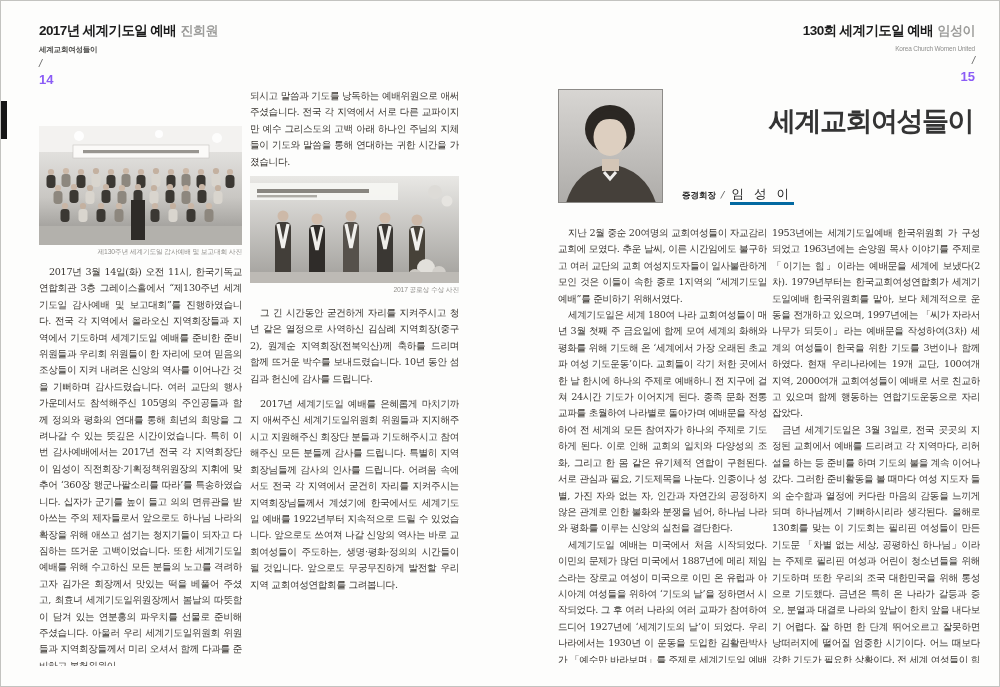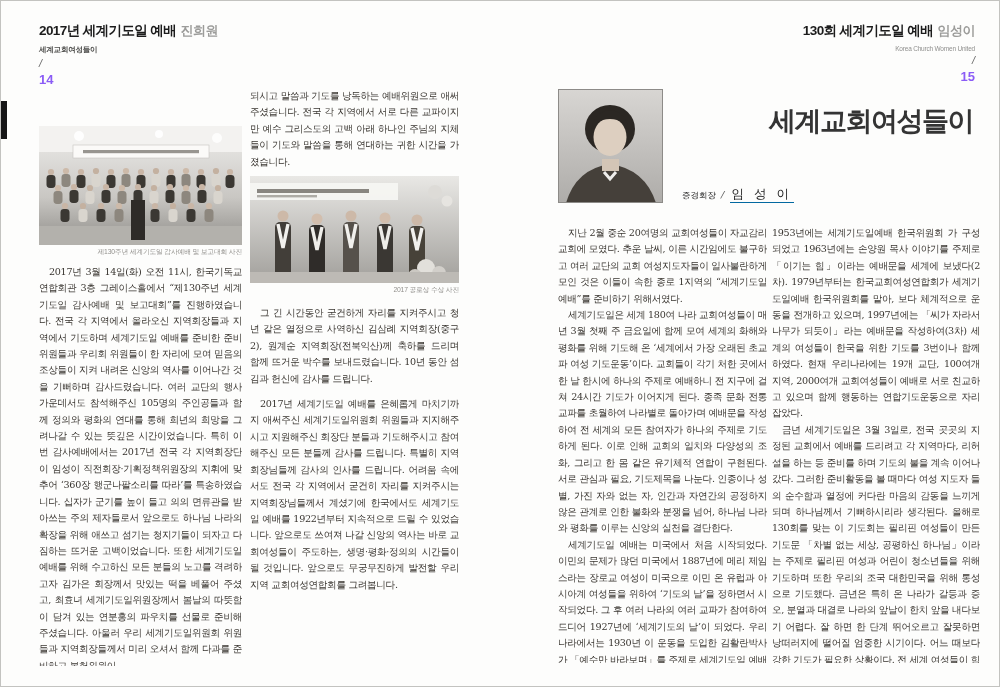--- a/index.html
+++ b/index.html
@@ -42,23 +42,23 @@
   .photo svg { display:block; }
 
   
   .portrait { position:absolute; left:557px; top:88px; width:105px; height:114px; }
   .feature-title {
     position:absolute; right:26px; top:104px; text-align:right;
     font-family:"Liberation Sans","DejaVu Sans",sans-serif;
     font-size:27px; line-height:33px; font-weight:bold; color:#343434; letter-spacing:-1.5px;
   }
   .byline { position:absolute; left:681px; top:182px; white-space:nowrap; }
-  .byline-role { font-family:"Liberation Sans",sans-serif; font-size:8.5px; font-weight:normal; color:#2a2a2a; }
+  .byline-role { font-family:"Liberation Sans",sans-serif; font-size:8.5px; font-weight:bold; color:#2a2a2a; }
   .byline-slash{ font-size:10px; color:#555; font-style:italic; }
-  .byline-name { font-size:12.5px; color:#222; letter-spacing:3px; border-bottom:1px solid #0369a1; padding:0 2px 1px 2px; }
+  .byline-name { font-size:12.5px; color:#222; letter-spacing:3px; border-bottom:3px solid #0369a1; padding:0 2px 1px 2px; }
 </style>
 </head>
 <body>
 
 <div class="spread">
   <div class="black-tab"></div>
 
   <div class="hdr hdr-left">
     <div>
       <span class="hdr-title">2017년 세계기도일 예배</span>

